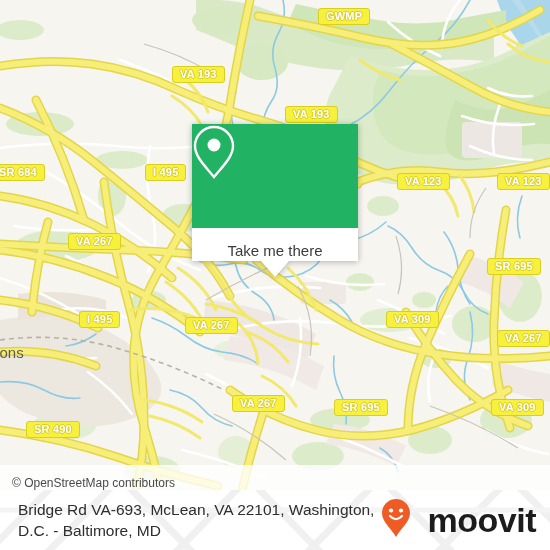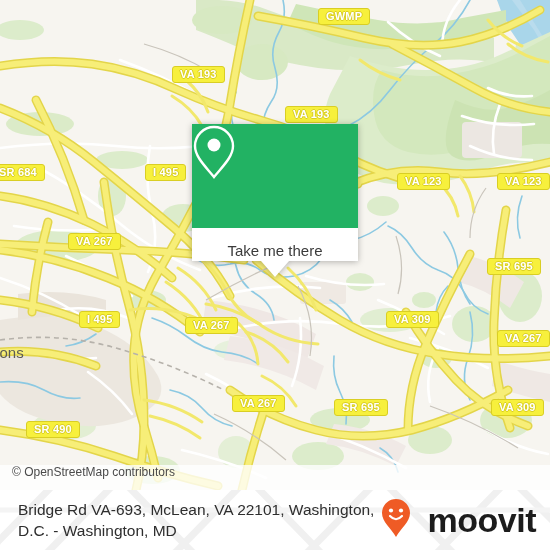--- a/index.html
+++ b/index.html
@@ -113,21 +113,21 @@
 
   
   #attribution {
     position: absolute;
     left: 0;
     bottom: 0;
     width: 550px;
     height: 25px;
     background: rgba(255,255,255,0.78);
     display: flex;
-    align-items: flex-start;
+    align-items: flex-end;
   }
   #attribution-text {
     color: #4a4a4a;
     font-family: "Liberation Sans", sans-serif;
     font-size: 12px;
     padding-left: 12px;
     white-space: nowrap;
   }
 
   
@@ -458,21 +458,21 @@
         <path d="M510 -12 L570 48"></path>
       </g>
       <g fill="none" stroke="#f4f4f4" stroke-width="5">
         <path d="M-10 20 L570 20"></path>
       </g>
     </svg>
 
     <div id="footer-inner">
       <div id="footer-address">
         <div>Bridge Rd VA-693, McLean, VA 22101, Washington,</div>
-        <div>D.C. - Washington, MD</div>
+        <div>D.C. - Baltimore, MD</div>
       </div>
       <div id="moovit-logo">
         <span>
           <svg width="30" height="40" viewBox="0 0 30 40">
             <path d="M15 1 C7.3 1 1 7.3 1 15 C1 24 10 30 15 39 C20 30 29 24 29 15 C29 7.3 22.7 1 15 1 Z" fill="#ef5b25"></path>
             <circle cx="10" cy="12.5" r="2.1" fill="#ffffff"></circle>
             <circle cx="20" cy="12.5" r="2.1" fill="#ffffff"></circle>
             <path d="M9 18 q6 6.5 12 0" fill="none" stroke="#ffffff" stroke-width="2.2" stroke-linecap="round"></path>
           </svg>
         </span>

